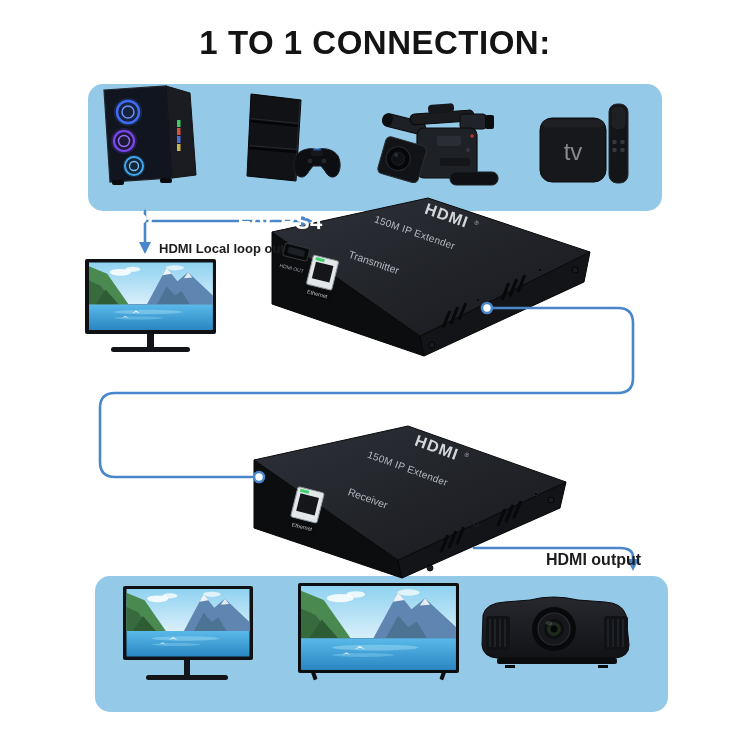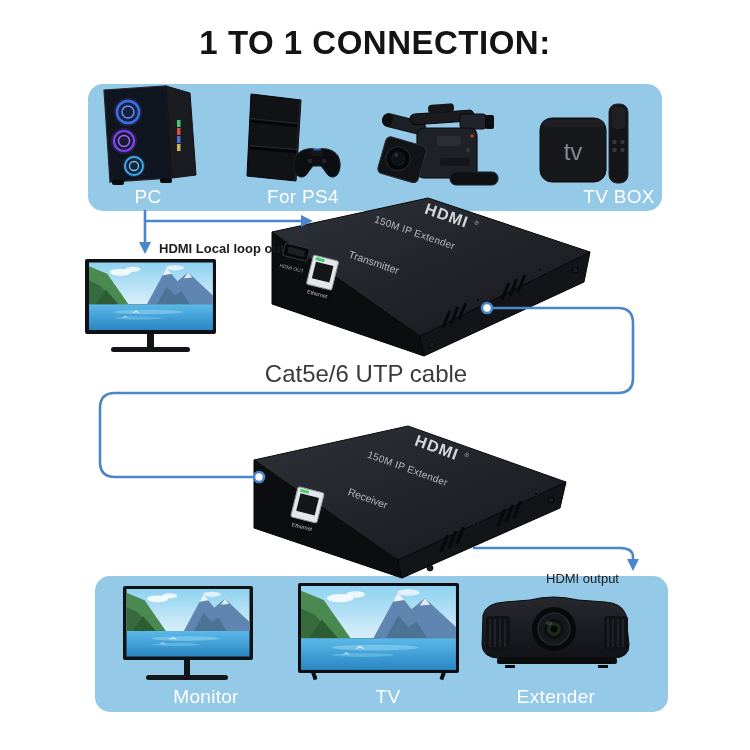--- a/index.html
+++ b/index.html
@@ -13,26 +13,26 @@
     position:absolute;top:24px;left:0;width:100%;text-align:center;
     font-size:33px;font-weight:800;letter-spacing:.5px;color:#141414;z-index:3;
   }
   .panel{position:absolute;background:var(--panel-blue,#94c9e7);border-radius:15px;z-index:1;}
   .panel.top{left:88px;top:84px;width:574px;height:127px;}
   .panel.bottom{left:95px;top:576px;width:573px;height:136px;}
   svg.art{position:absolute;left:0;top:0;z-index:2;}
   svg text{font-family:"Liberation Sans",sans-serif;}
   .dev-label{
     position:absolute;transform:translateX(-50%);z-index:3;white-space:nowrap;
-    color:var(--device-label-text,#ffffff);font-size:19px;font-weight:400;letter-spacing:.3px;
+    color:var(--device-label-text,#ffffff);font-size:22px;font-weight:700;letter-spacing:.3px;margin-top:23px;
   }
   .annot{position:absolute;z-index:3;white-space:nowrap;color:var(--annotation-text,#1c1c1c);}
   #annot-loop{left:159px;top:241px;font-size:13px;font-weight:700;text-align:center;}
   #annot-cable{left:366px;top:360px;transform:translateX(-50%);font-size:24px;font-weight:400;color:#3b3b3b;}
-  #annot-output{left:546px;top:551px;font-size:13px;font-weight:400;margin-top:20px;}
+  #annot-output{left:546px;top:551px;font-size:16px;font-weight:700;}
 </style>
 </head>
 <body>
 
 <div class="stage">
 
   <div class="title">1 TO 1 CONNECTION:</div>
 
   <div class="panel top"></div>
   <div class="panel bottom"></div>
@@ -272,23 +272,22 @@
     <g fill="#4a86cb" stroke="none">
       <polygon points="139,242 151,242 145,254"></polygon>
       <polygon points="301,215 301,227 313,221"></polygon>
       <polygon points="627,559 639,559 633,571"></polygon>
     </g>
     <circle cx="487" cy="308" r="5" fill="#ffffff" stroke="#4a86cb" stroke-width="2.6"></circle>
     <circle cx="259" cy="477" r="5" fill="#ffffff" stroke="#4a86cb" stroke-width="2.6"></circle>
   </svg>
 
   <span class="dev-label" style="left:148px;top:186px">PC</span>
-  <span class="dev-label" style="left:303px;top:186px">For PS4</span>
+  <span class="dev-label" style="left:280px;top:186px">For PS4</span>
   <span class="dev-label" style="left:619px;top:186px">TV BOX</span>
   <span class="dev-label" style="left:206px;top:686px">Monitor</span>
   <span class="dev-label" style="left:388px;top:686px">TV</span>
   <span class="dev-label" style="left:556px;top:686px">Extender</span>
 
   <div class="annot" id="annot-loop">HDMI Local loop out</div>
-  <div class="annot" id="annot-cable">Cat5e/6 UTP cable</div>
   <div class="annot" id="annot-output">HDMI output</div>
 
 </div>
 
 </body></html>

